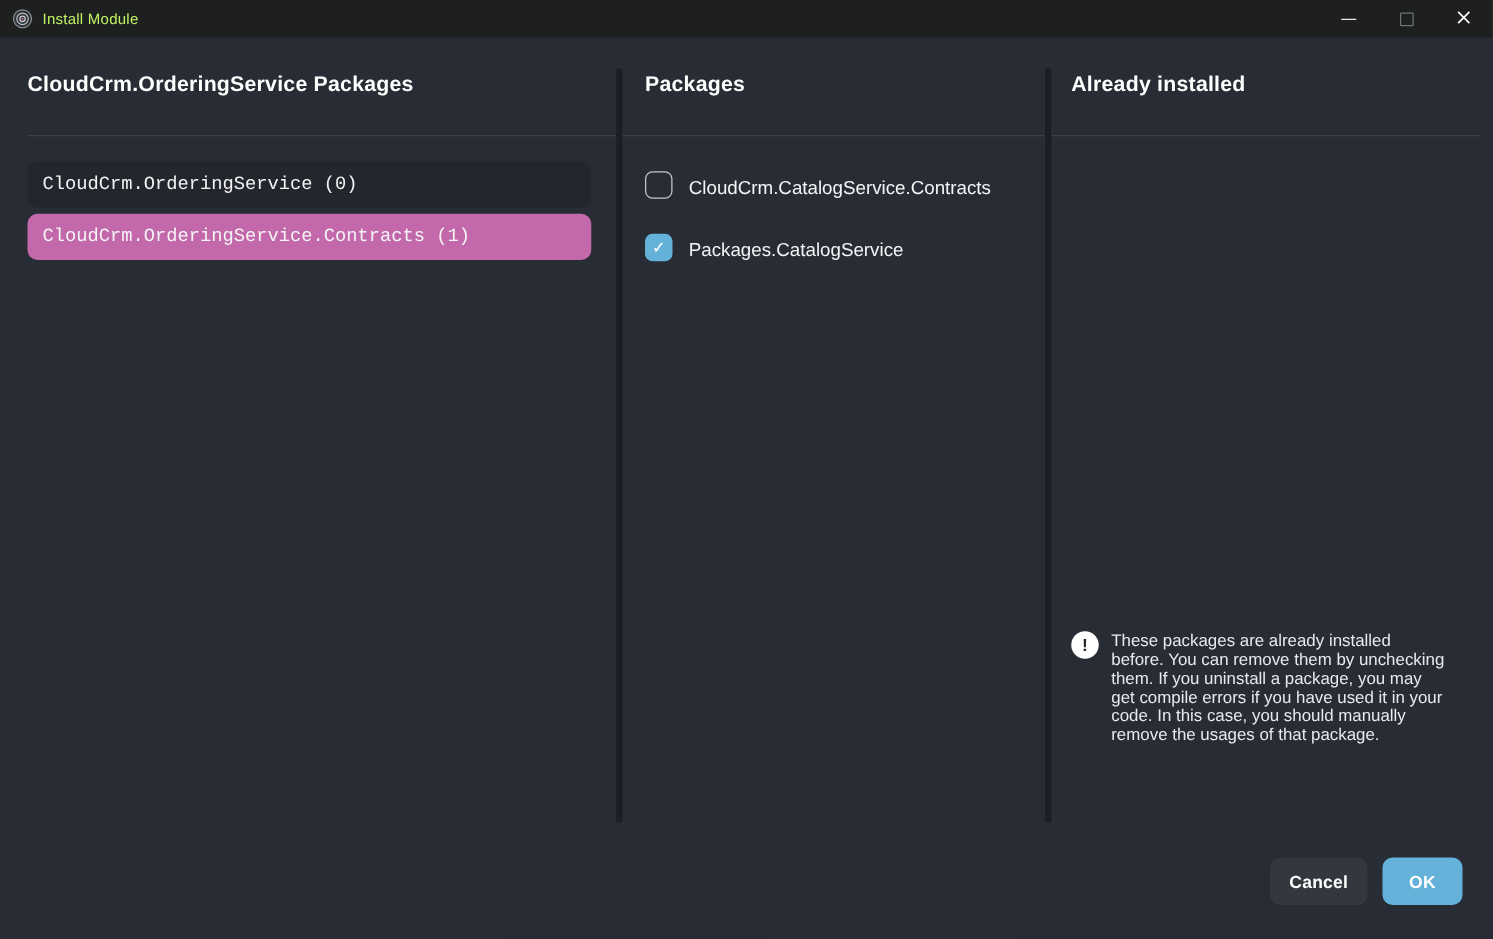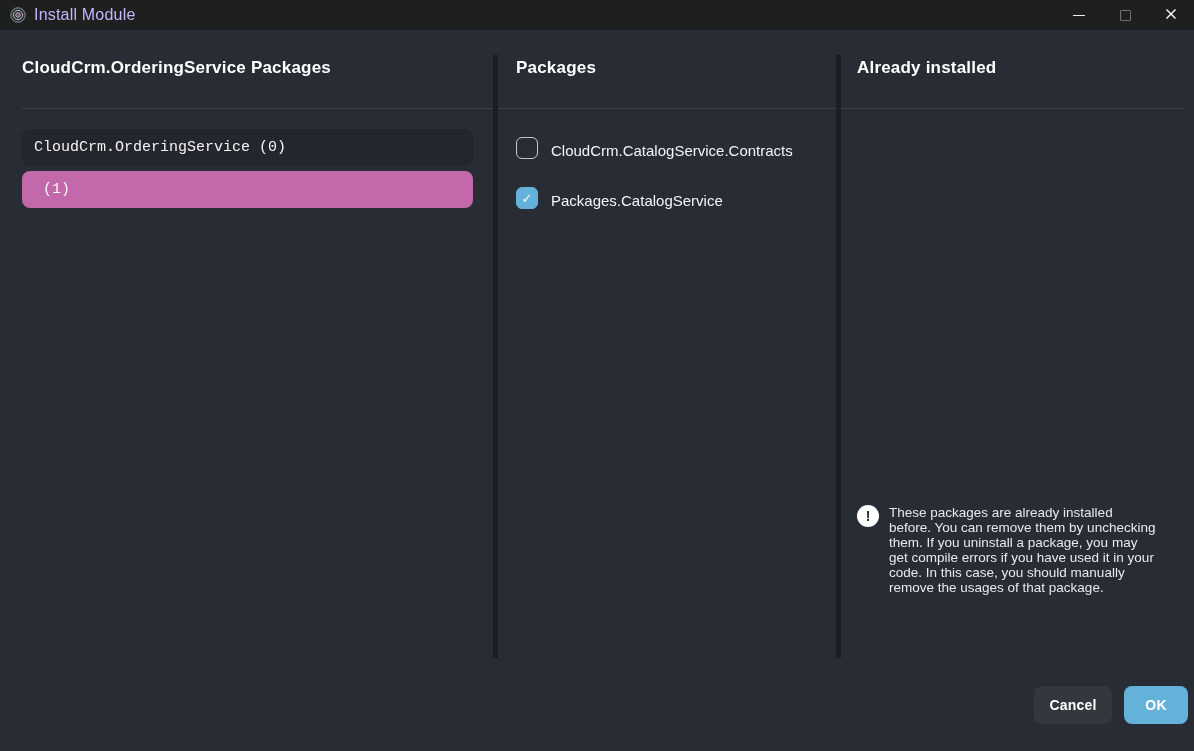--- a/index.html
+++ b/index.html
@@ -4,21 +4,21 @@
 <style>
   * { margin:0; padding:0; box-sizing:border-box; }
   html,body { width:1194px; height:751px; overflow:hidden; }
   body { font-family:"Liberation Sans","DejaVu Sans",sans-serif; background:#282c34; color:#f4f4f6; }
 
   .window { width:1194px; height:751px; display:flex; flex-direction:column; background:#282c34; }
 
   
   .titlebar { height:30px; flex:0 0 30px; background:#1d201f; display:flex; align-items:center; }
   .app-logo { width:16px; height:16px; margin:0 8px 0 10px; display:flex; align-items:center; justify-content:center; }
-  .win-title { font-size:16px; color:#c4b5fd; letter-spacing:.2px; }
+  .win-title { font-size:12px; color:#bef264; letter-spacing:.2px; }
   .tb-spacer { flex:1; }
   .tb-btn { width:46px; height:30px; background:transparent; border:none; display:flex; align-items:center; justify-content:center; cursor:pointer; }
   .glyph-min { width:12px; height:0; border-top:1.6px solid #e9e9e9; display:block; }
   .glyph-max { width:11px; height:11px; border:1px solid #6e7274; border-radius:1px; display:block; }
 
   
   .content { position:relative; flex:1; display:flex; }
 
   .col-header { margin-top:28px; font-size:17px; font-weight:bold; color:#ffffff; letter-spacing:.2px;
                 padding-bottom:30px; border-bottom:1px solid #3c4048; }
@@ -48,21 +48,21 @@
 
   
   .col-installed { flex:1; position:relative; }
   .col-installed .col-header { padding-left:16px; margin-right:10px; }
   .info-note { position:absolute; left:16px; top:475px; width:305px; display:flex; align-items:flex-start; }
   .info-icon { width:22px; height:22px; flex:0 0 22px; border-radius:50%; background:#ffffff; color:#23262b;
                display:flex; align-items:center; justify-content:center; font-size:14px; font-weight:bold; }
   .note-text { margin-left:10px; width:268px; font-size:13.5px; line-height:15px; color:#eae8ee; }
 
   
-  .footer { position:absolute; right:6px; bottom:27px; display:flex; }
+  .footer { position:absolute; right:24px; bottom:27px; display:flex; }
   .btn { height:38px; border:none; border-radius:8px; font-family:inherit; font-size:14px; font-weight:bold;
          color:#ffffff; cursor:pointer; letter-spacing:.2px; }
   .btn-cancel { width:78px; background:#33373e; margin-right:12px; }
   .btn-ok { width:64px; background:#64b2da; }
 </style>
 </head>
 <body>
 
 <div class="window">
 
@@ -97,20 +97,21 @@
   <div class="content">
 
     <div class="col-modules">
       <div class="col-header">CloudCrm.OrderingService Packages</div>
       <div class="modules-list">
         <div class="module-item">
           <span>CloudCrm.OrderingService</span>
           <span class="count">(0)</span>
         </div>
         <div class="module-item selected">
+          <span>CloudCrm.OrderingService.Contracts</span>
           <span class="count">(1)</span>
         </div>
       </div>
     </div>
 
     <div class="vdivider"></div>
 
     <div class="col-packages">
       <div class="col-header">Packages</div>
       <div class="pkg-list">

